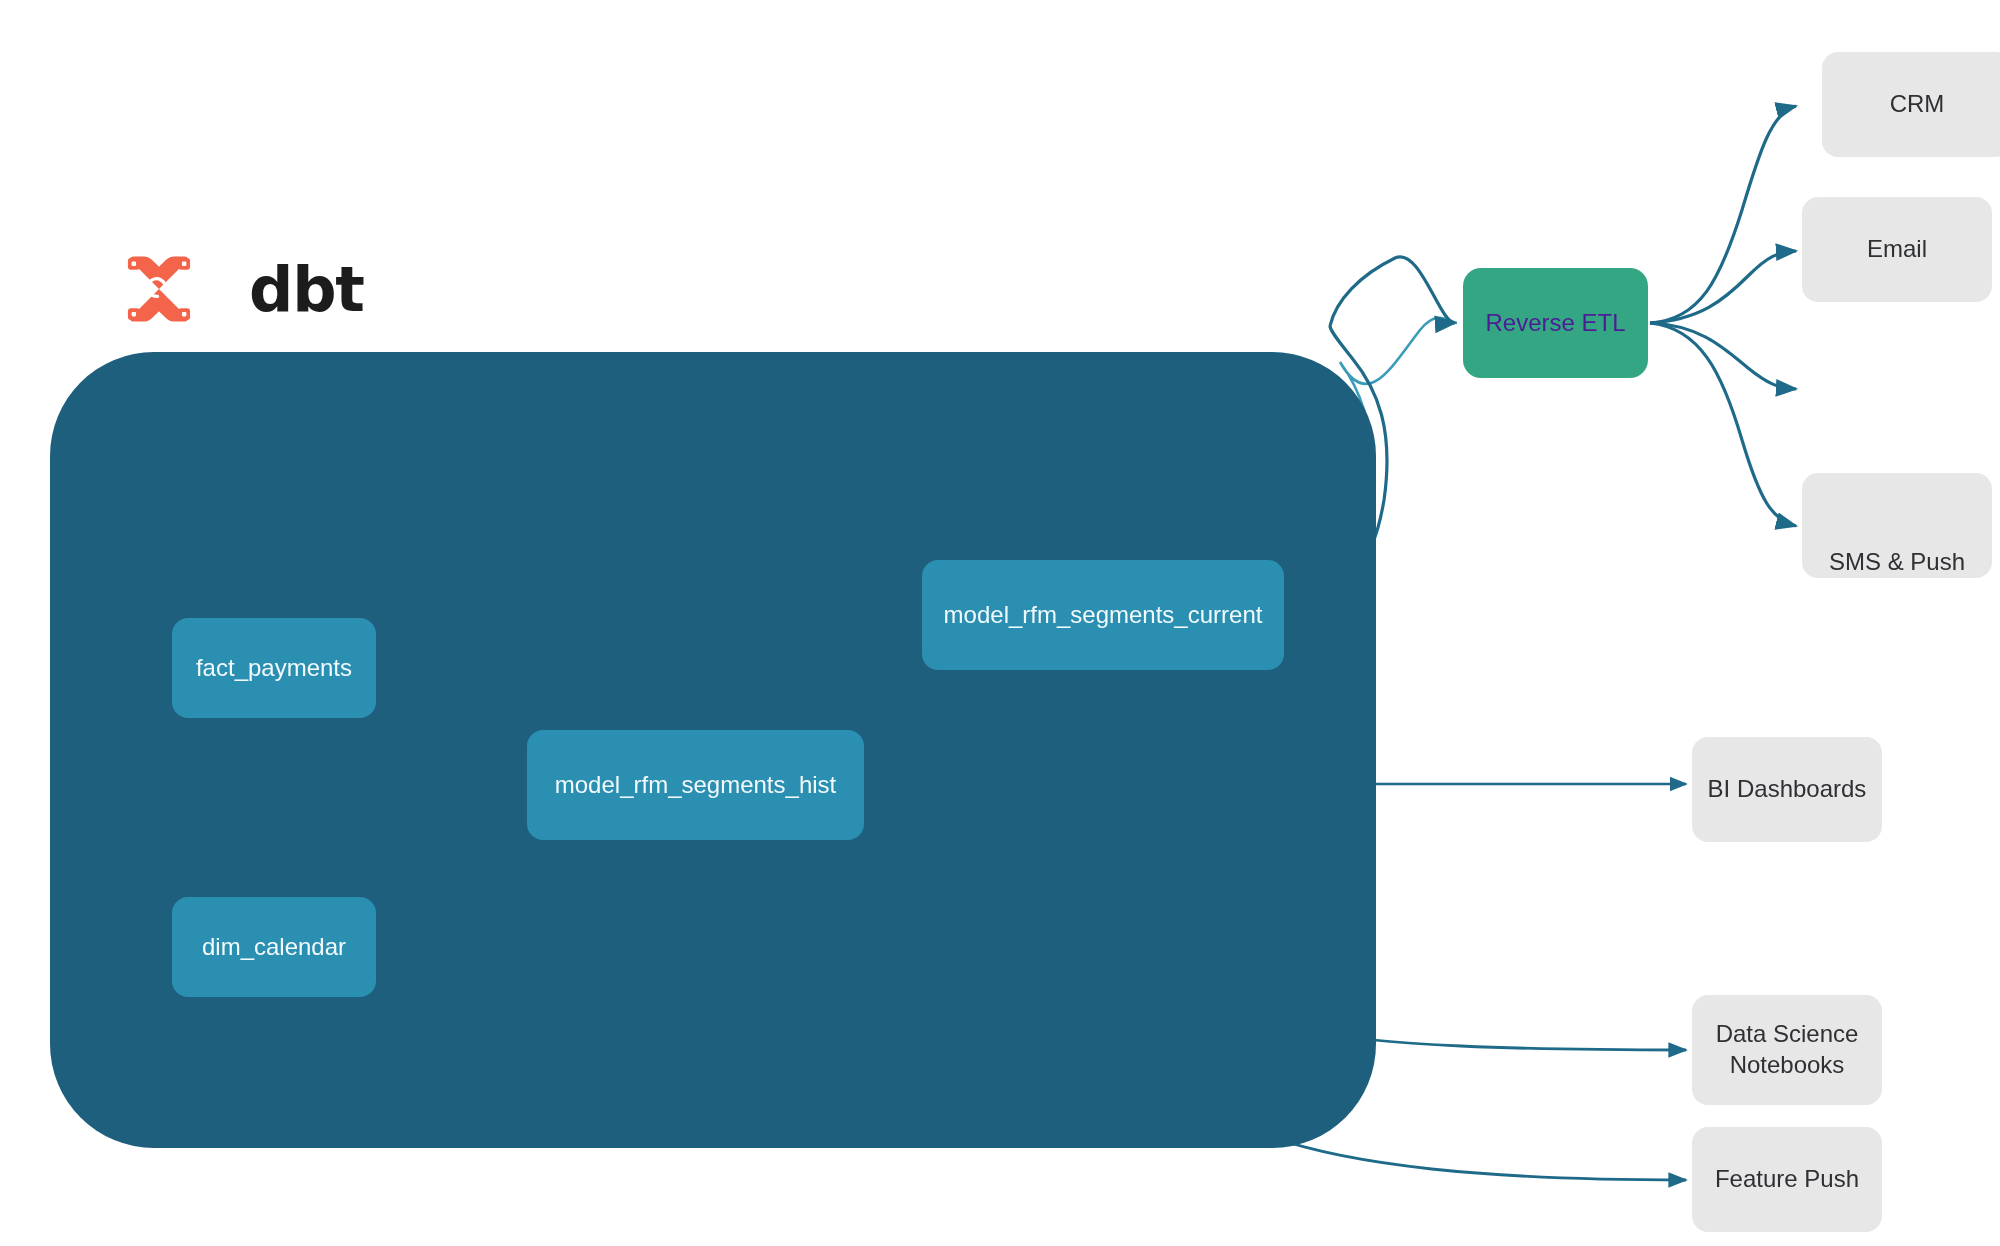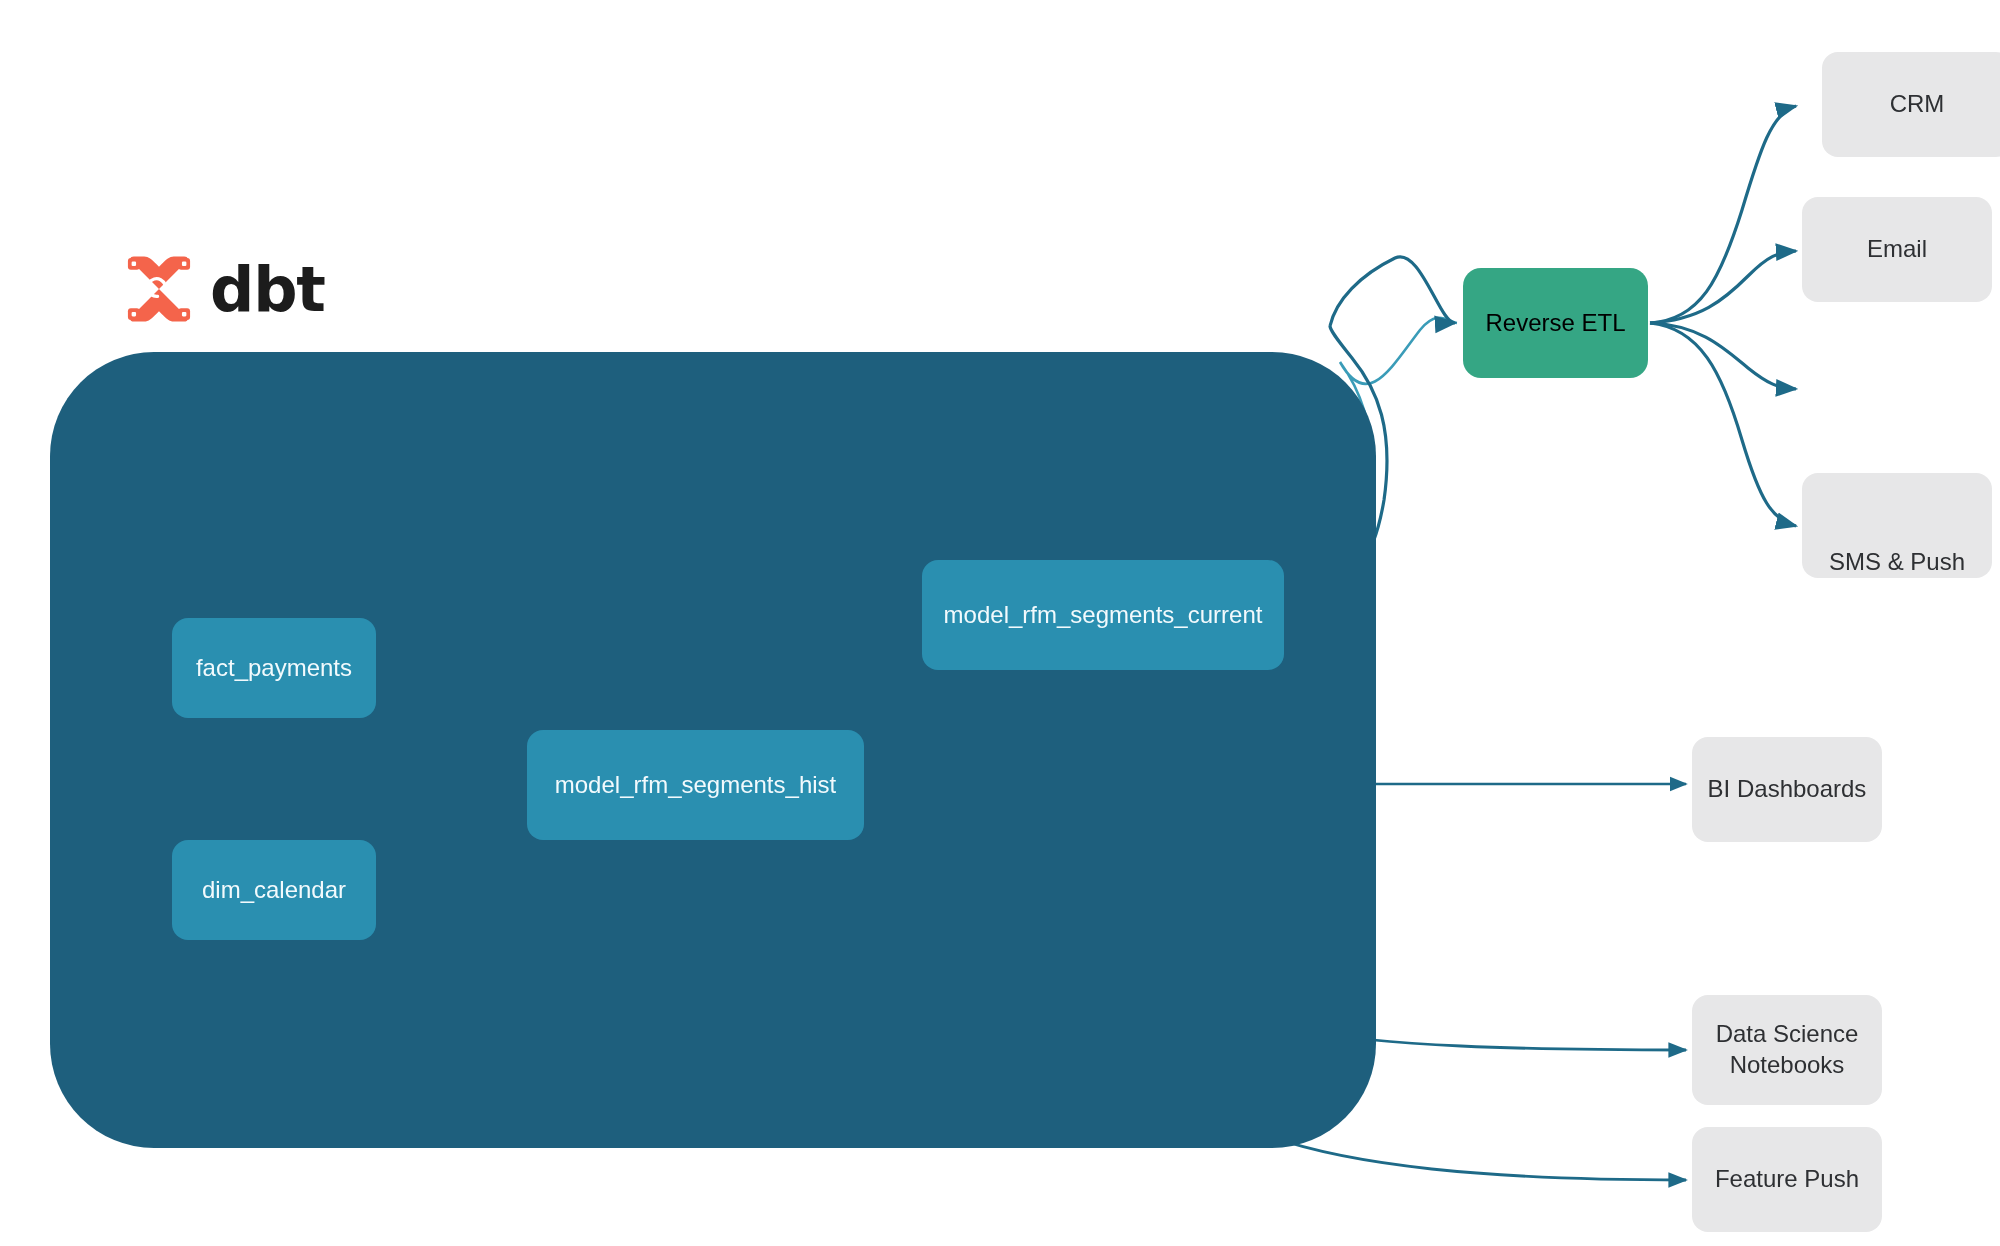--- a/index.html
+++ b/index.html
@@ -45,20 +45,21 @@
     display: block;
   }
   #dbt-logo .wordmark {
     font-family: "DejaVu Sans", sans-serif;
     font-size: 62px;
     font-weight: 700;
     letter-spacing: -0.02em;
     color: #1c1c1c;
     line-height: 1;
     margin-top: 2px;
+    margin-left: 39px;
   }
 
   
   #dbt-container {
     position: absolute;
     left: 50px;
     top: 352px;
     width: 1326px;
     height: 796px;
     background: #1e5f7d;
@@ -84,35 +85,35 @@
   .node.model {
     background: #2a8fb0;
     color: #f2fafd;
     font-size: 24px;
     border-radius: 16px;
   }
 
   
   .node.service {
     background: #35a684;
-    color: #000000;
+    color: #4c1d95;
     font-size: 24px;
     border-radius: 18px;
   }
 
   
   .node.destination {
     background: #e7e7e8;
     color: #2e3033;
     font-size: 24px;
     border-radius: 16px;
   }
 
   #node-fact-payments      { left: 172px;  top: 618px;  width: 204px; height: 100px; }
-  #node-dim-calendar       { left: 172px;  top: 840px;  width: 204px; height: 100px; align-items: center; }
+  #node-dim-calendar       { left: 172px;  top: 897px;  width: 204px; height: 100px; align-items: center; }
   #node-rfm-hist           { left: 495px;  top: 730px;  width: 337px; height: 110px; margin-left: 32px; }
   #node-rfm-current        { left: 922px;  top: 560px;  width: 362px; height: 110px; }
 
   #node-reverse-etl        { left: 1463px; top: 268px;  width: 185px; height: 110px; }
 
   #node-crm                { left: 1802px; top: 52px;   width: 190px; height: 105px; margin-left: 20px; }
   #node-email              { left: 1802px; top: 197px;  width: 190px; height: 105px; }
   #node-advertising        { left: 1802px; top: 335px;  width: 190px; height: 105px; }
   #node-sms-push           { left: 1802px; top: 473px;  width: 190px; height: 105px; align-items: flex-end; }
   #node-bi-dashboards      { left: 1692px; top: 737px;  width: 190px; height: 105px; }

